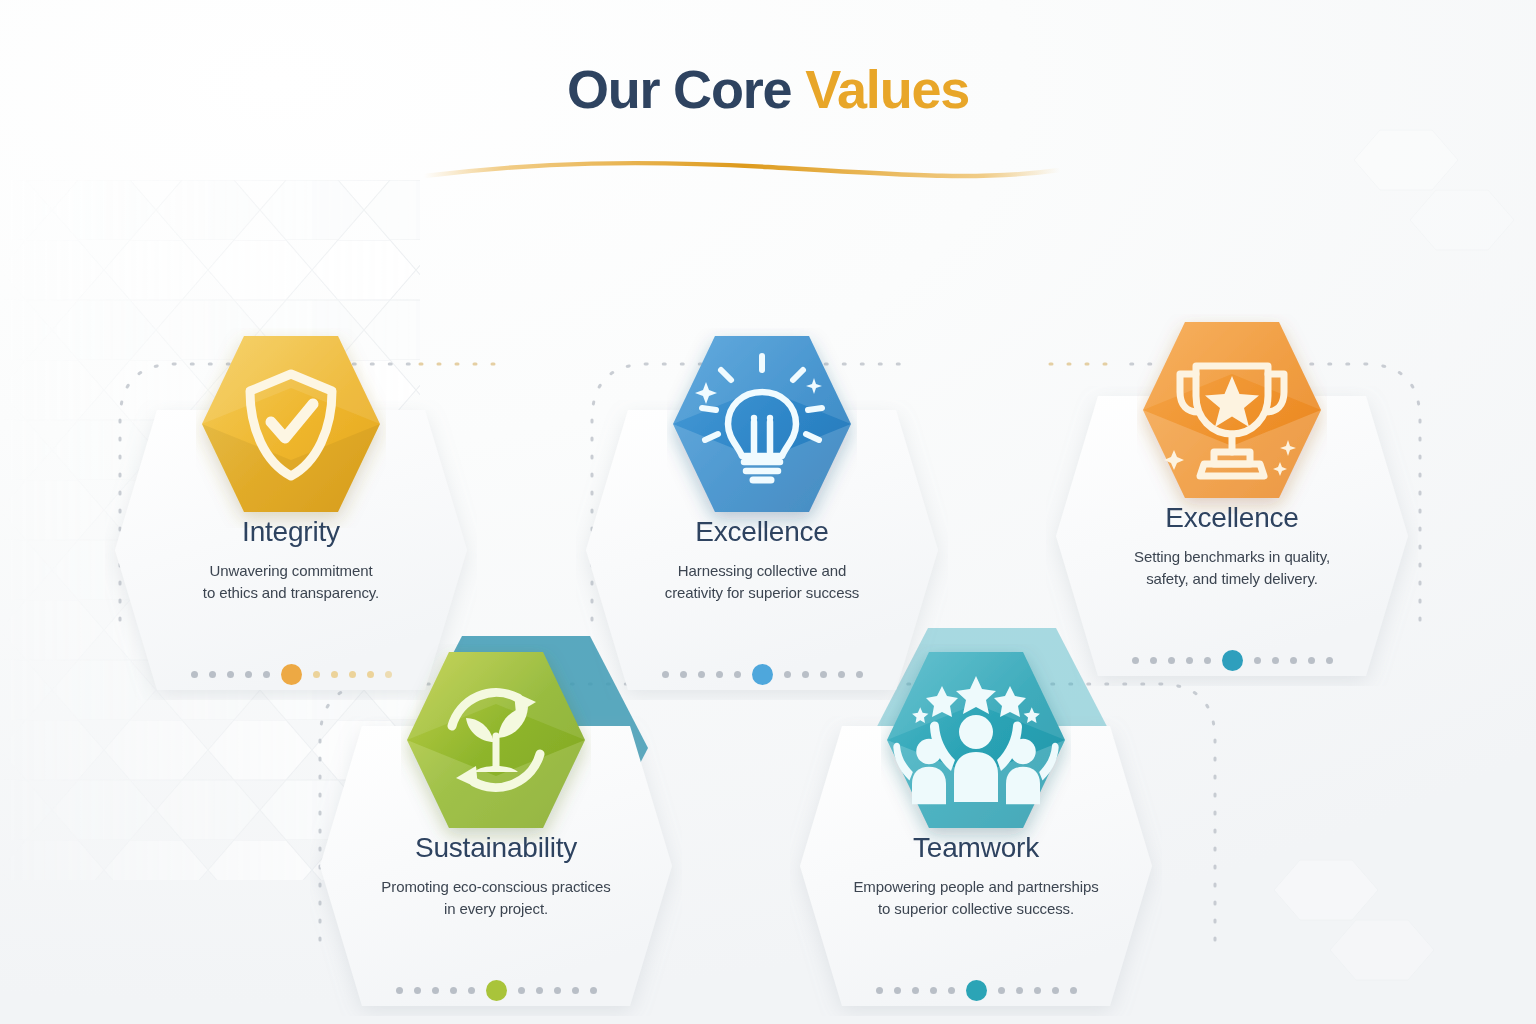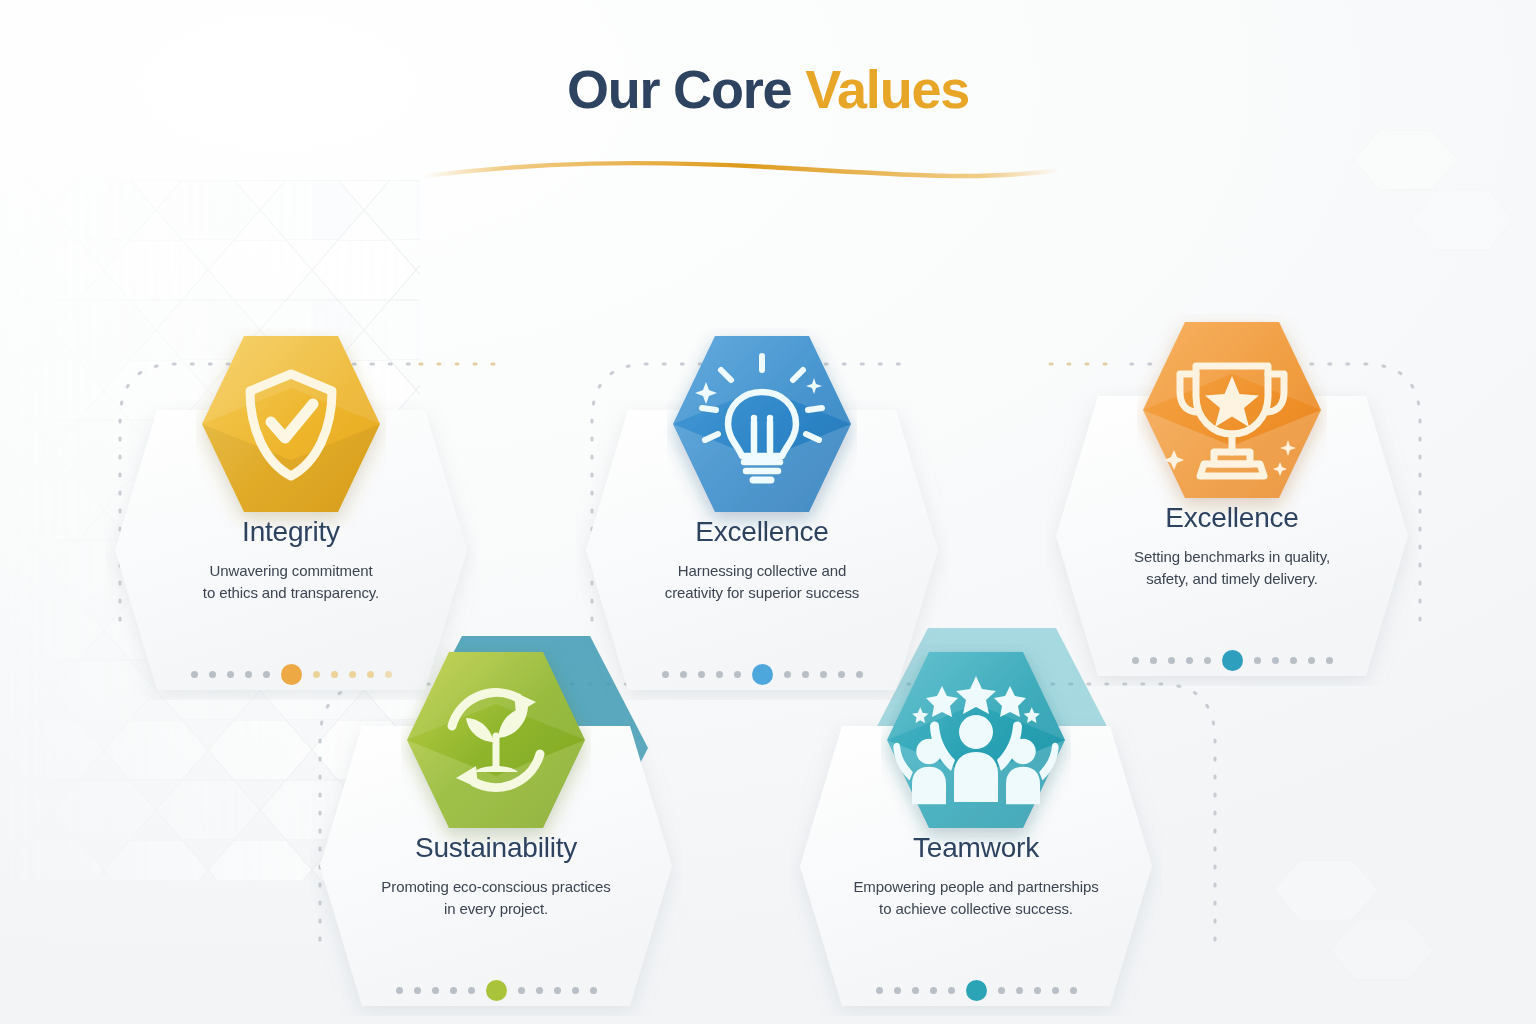--- a/index.html
+++ b/index.html
@@ -417,21 +417,21 @@
           <path d="M0 8 C 12 8 20 15 20 28 L20 52 L-20 52 L-20 28 C -20 15 -12 8 0 8 Z"></path>
           <path d="M19 14 C 28 5 33 -5 34 -16 C 34 -22 42 -22 42 -15 C 41 0 34 14 23 24 Z"></path>
         </g>
       </g>
     </svg>
 
     <div class="body">
       <p class="name">Teamwork</p>
       <p class="desc" style="padding:0 2px;">
         <span>Empowering people and partnerships</span><br>
-        <span>to achieve collective success.</span>
+        <span>to superior collective success.</span>
       </p>
     </div>
 
     <div class="dots">
       <span class="d"></span>
       <span class="d"></span>
       <span class="d"></span>
       <span class="d"></span>
       <span class="d"></span>
       <span class="big" style="background:#2ba4b6"></span>

